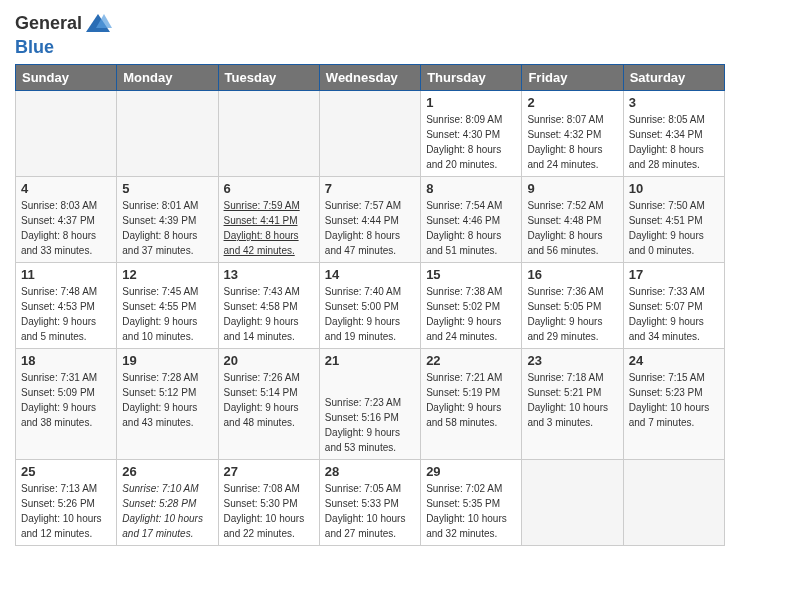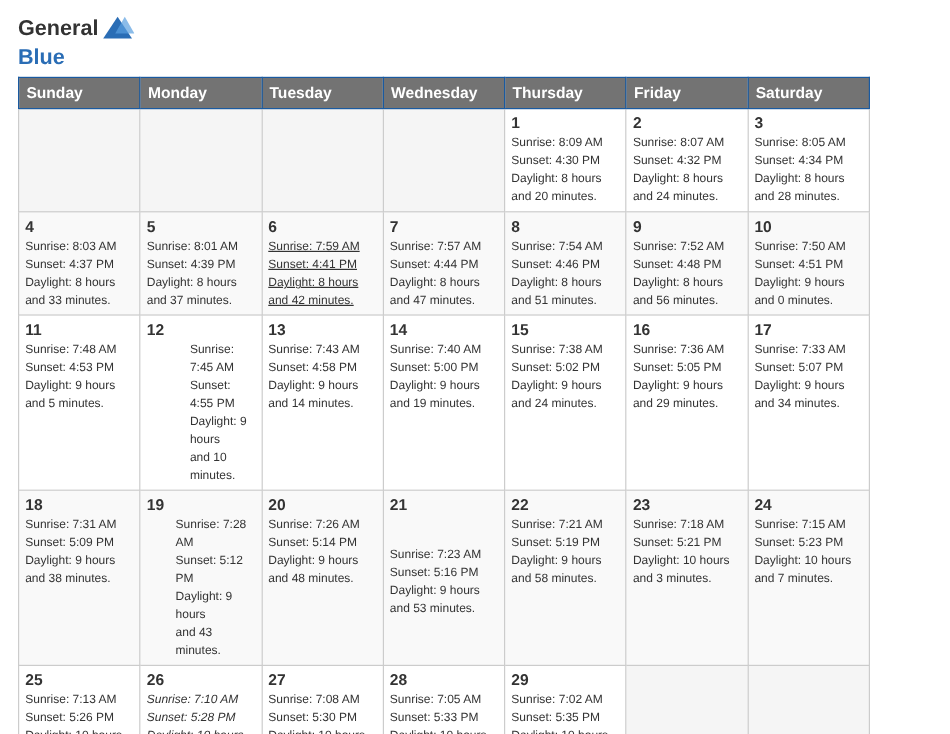--- a/index.html
+++ b/index.html
@@ -210,21 +210,21 @@
         <tr>
           <td>
             <span class="day-number">11</span>
             <div class="day-info" style="white-space: pre-line;">Sunrise: 7:48 AM
 Sunset: 4:53 PM
 Daylight: 9 hours
 and 5 minutes.</div>
           </td>
           <td>
             <span class="day-number">12</span>
-            <div class="day-info" style="white-space: pre-line; margin-left: 36px;">Sunrise: 7:45 AM
+            <div class="day-info" style="white-space: pre-line;">Sunrise: 7:45 AM
 Sunset: 4:55 PM
 Daylight: 9 hours
 and 10 minutes.</div>
           </td>
           <td>
             <span class="day-number">13</span>
             <div class="day-info" style="white-space: pre-line;">Sunrise: 7:43 AM
 Sunset: 4:58 PM
 Daylight: 9 hours
 and 14 minutes.</div>
@@ -261,21 +261,21 @@
         <tr>
           <td>
             <span class="day-number">18</span>
             <div class="day-info" style="white-space: pre-line;">Sunrise: 7:31 AM
 Sunset: 5:09 PM
 Daylight: 9 hours
 and 38 minutes.</div>
           </td>
           <td>
             <span class="day-number">19</span>
-            <div class="day-info" style="white-space: pre-line; margin-left: 24px;">Sunrise: 7:28 AM
+            <div class="day-info" style="white-space: pre-line;">Sunrise: 7:28 AM
 Sunset: 5:12 PM
 Daylight: 9 hours
 and 43 minutes.</div>
           </td>
           <td>
             <span class="day-number">20</span>
             <div class="day-info" style="white-space: pre-line;">Sunrise: 7:26 AM
 Sunset: 5:14 PM
 Daylight: 9 hours
 and 48 minutes.</div>

